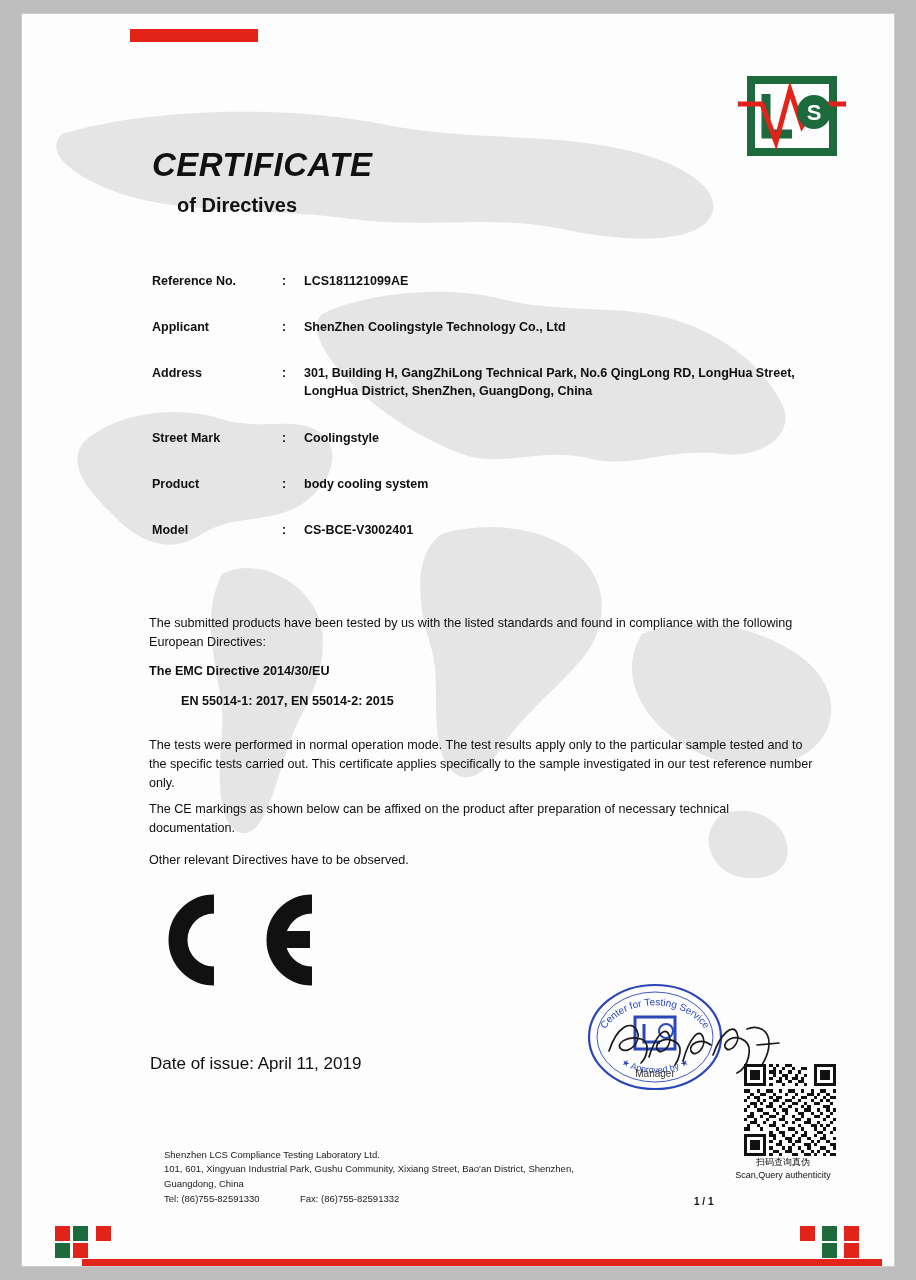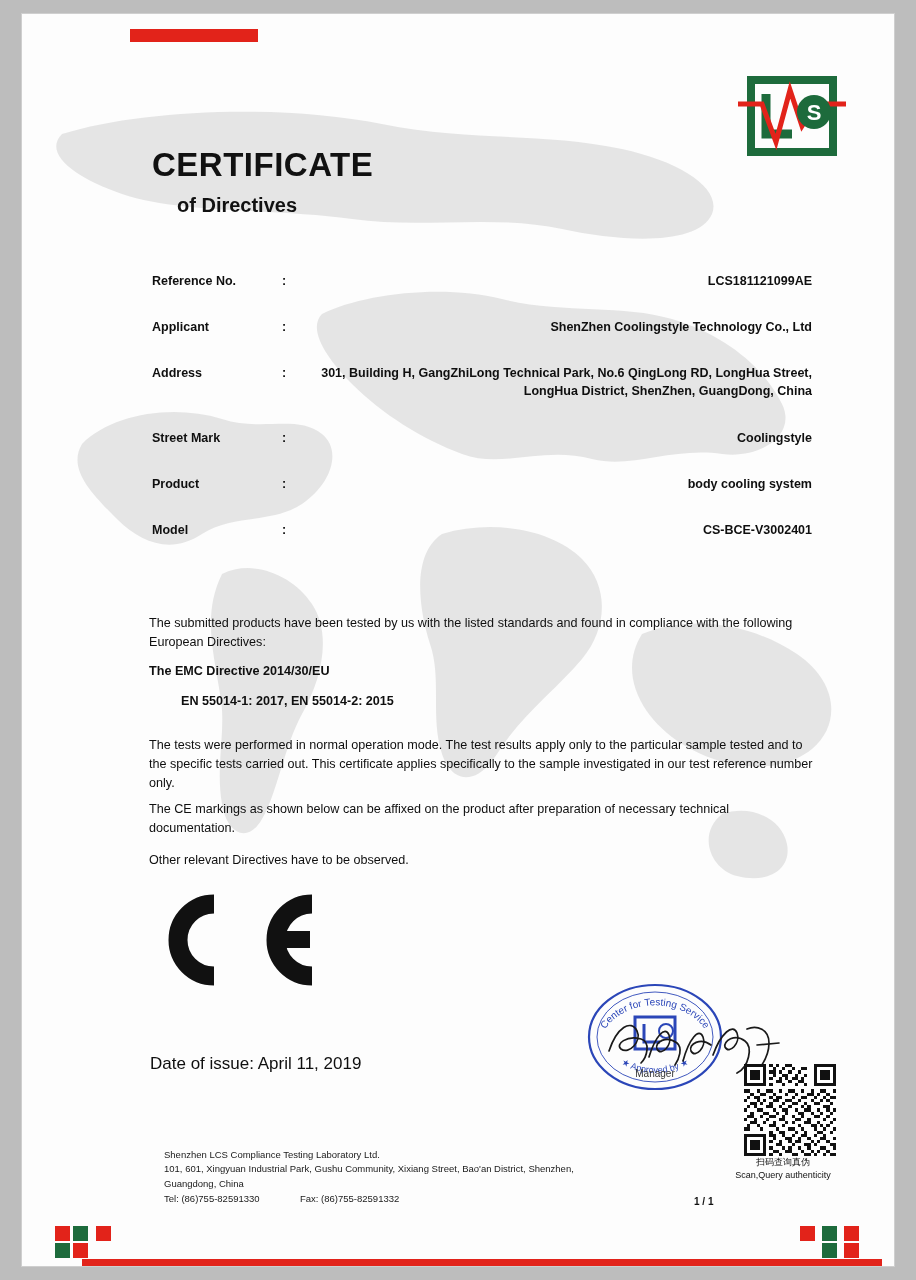--- a/index.html
+++ b/index.html
@@ -76,20 +76,21 @@
 
   
   .title {
     position: absolute;
     left: 130px;
     top: 132px;
     font-size: 33px;
     font-weight: bold;
     letter-spacing: 0.5px;
     color: #111;
+    font-style: italic;
   }
   .subtitle {
     position: absolute;
     left: 155px;
     top: 180px;
     font-size: 20px;
     font-weight: bold;
     color: #111;
   }
 
@@ -111,21 +112,20 @@
   .field-label {
     width: 130px;
     flex: 0 0 130px;
   }
   .field-colon {
     width: 22px;
     flex: 0 0 22px;
   }
   .field-value {
     flex: 1 1 auto;
-    text-align: right;
   }
 
   
   .body-text {
     position: absolute;
     left: 127px;
     width: 668px;
     font-size: 12.6px;
     color: #0f0f0f;
     line-height: 1.5;

